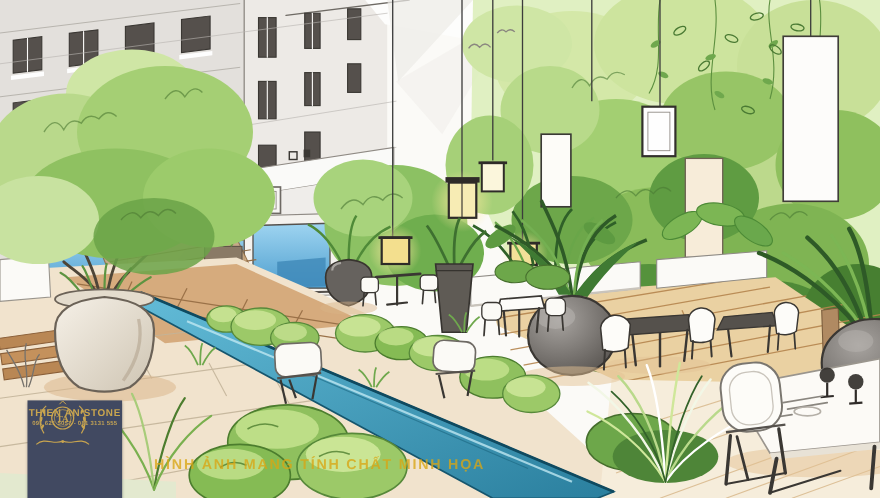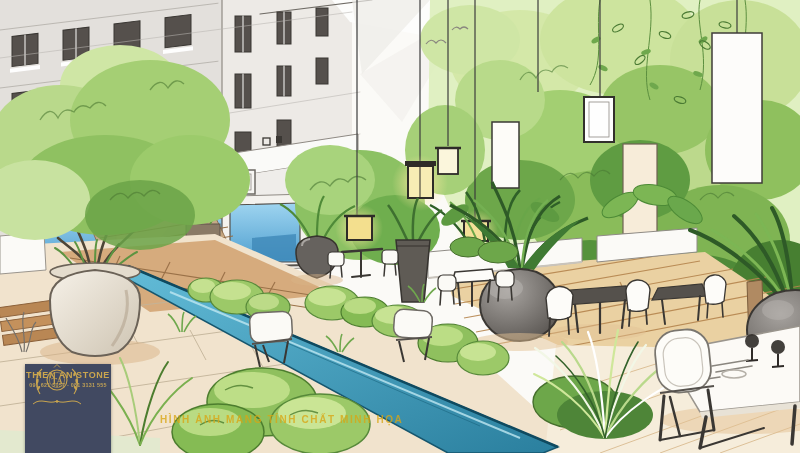--- a/index.html
+++ b/index.html
@@ -8,22 +8,22 @@
   #stage svg{position:absolute;left:0;top:0;}
   
   .logo{position:absolute;left:25px;top:364px;width:86px;height:90px;background:#414961;
         display:flex;flex-direction:column;align-items:center;box-sizing:border-box;
         padding-top:5px;box-shadow:0 1px 3px rgba(0,0,0,.35);}
   .logo .brand{color:#c9a54f;font-weight:bold;font-size:9px;letter-spacing:.6px;
         margin-top:1px;white-space:nowrap;}
   .logo .phone{color:#bfa055;font-weight:bold;font-size:5.4px;letter-spacing:.25px;
         margin-top:2px;white-space:nowrap;}
   
-  .watermark{position:absolute;left:160px;top:414px;color:#d9a614;font-weight:bold;
-        font-size:10px;letter-spacing:1.6px;opacity:.78;white-space:nowrap;}
+  .watermark{position:absolute;left:140px;top:414px;color:#d9a614;font-weight:bold;
+        font-size:13px;letter-spacing:1.6px;opacity:.78;white-space:nowrap;}
 </style>
 </head>
 <body>
 
 <div id="stage">
 <svg width="800" height="453" viewBox="0 0 800 453">
   <defs>
     <linearGradient id="gWater" x1="0" y1="0" x2="1" y2="1">
       <stop offset="0" stop-color="#63bcd8"></stop>
           <stop offset="1" stop-color="#2a7f9e"></stop>

